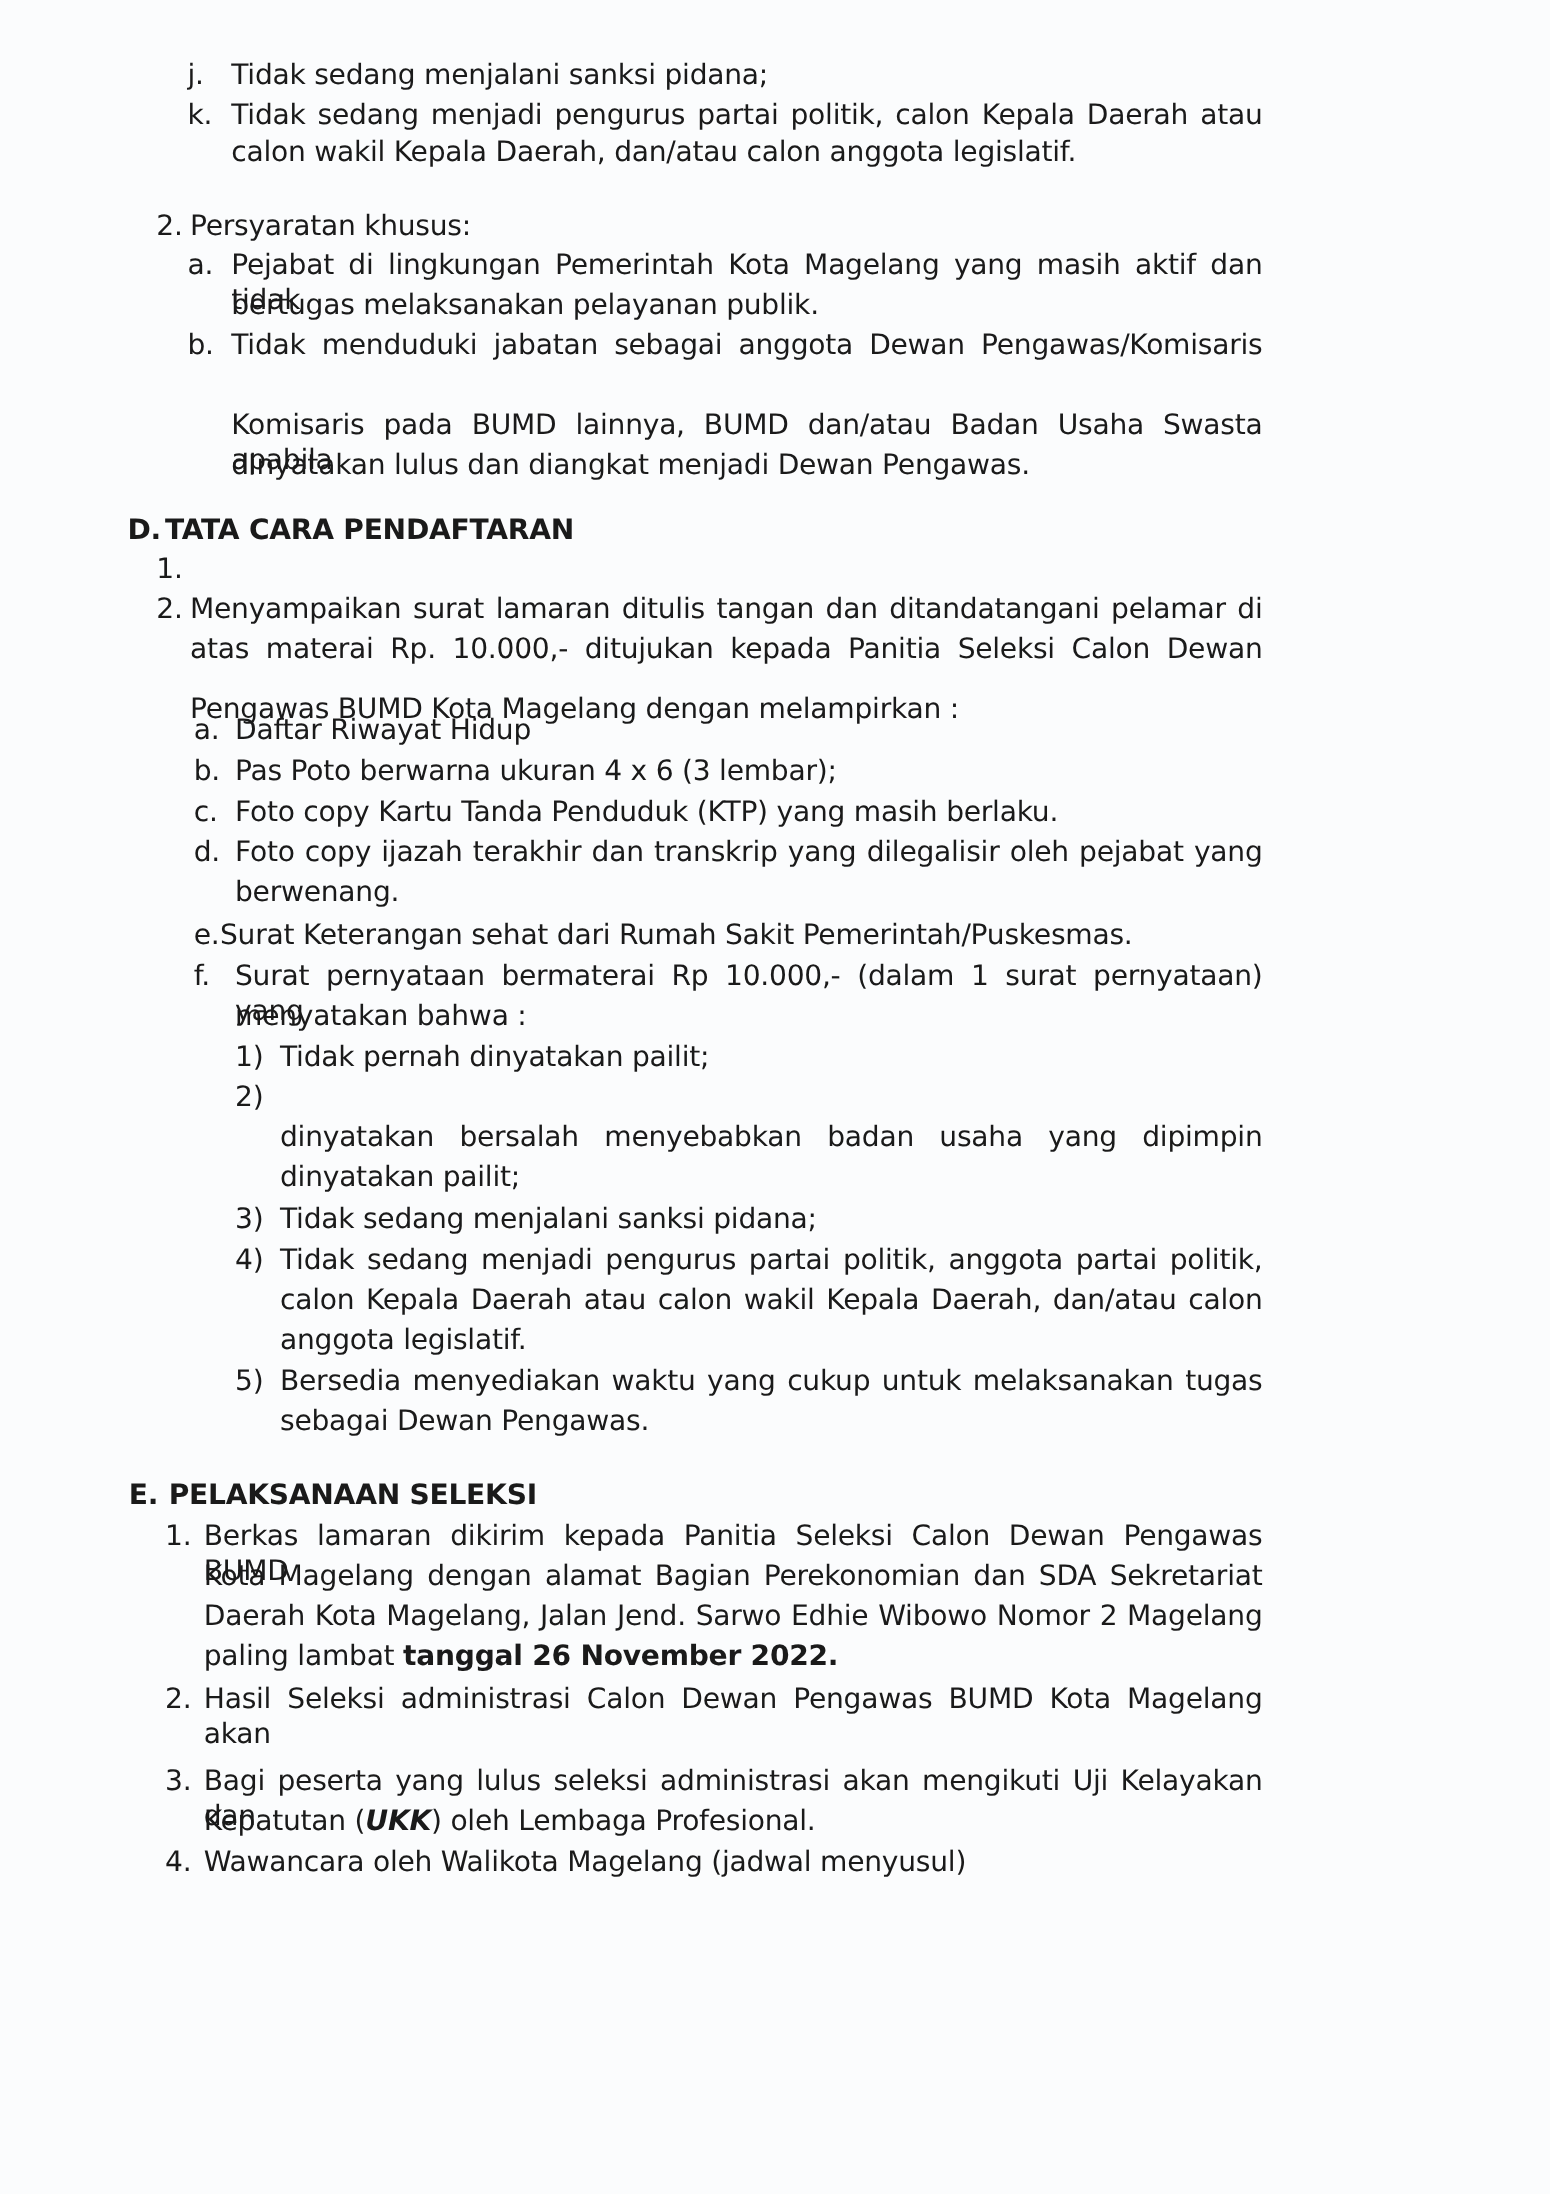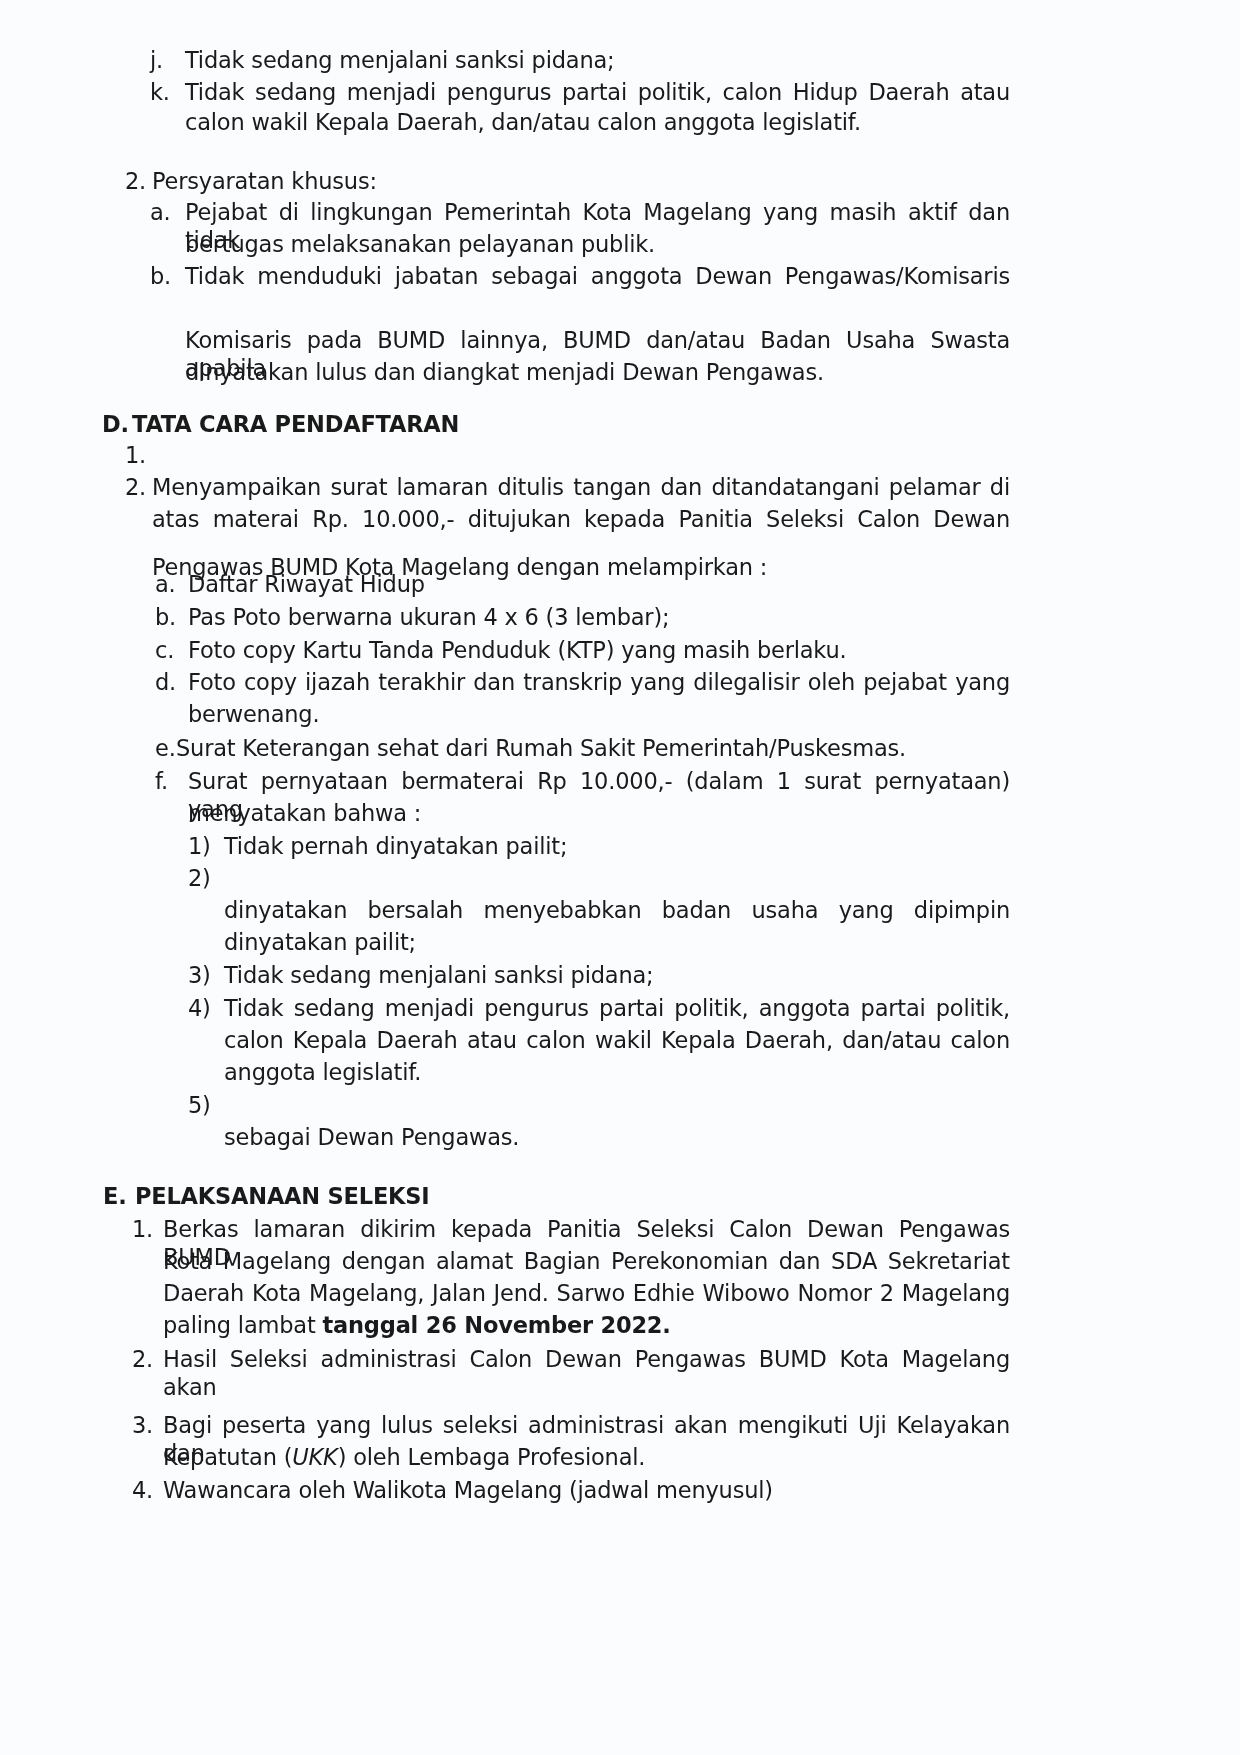--- a/index.html
+++ b/index.html
@@ -15,32 +15,32 @@
   .ln {
     position: absolute;
     font-size: 22.5px;
     line-height: 28px;
     white-space: nowrap;
     letter-spacing: -0.2px;
   }
   .just { text-align: justify; text-align-last: justify; white-space: normal; }
   .heading { font-weight: bold; }
   b { font-weight: bold; }
-  i { font-style: italic; }
+  i { font-style: italic; font-weight: bold; }
 </style>
 </head>
 <body>
 
 <div class="page">
 
   <span class="ln" style="left:150px;top:46px">j.</span>
   <span class="ln" style="left:185px;top:46px">Tidak sedang menjalani sanksi pidana;</span>
 
   <span class="ln" style="left:150px;top:78px">k.</span>
-  <span class="ln just" style="left:185px;top:78px;width:825px">Tidak sedang menjadi pengurus partai politik, calon Hidup Daerah atau</span>
+  <span class="ln just" style="left:185px;top:78px;width:825px">Tidak sedang menjadi pengurus partai politik, calon Kepala Daerah atau</span>
   <span class="ln" style="left:185px;top:108px">calon wakil Kepala Daerah, dan/atau calon anggota legislatif.</span>
 
   <span class="ln" style="left:125px;top:167px">2.</span>
   <span class="ln" style="left:152px;top:167px">Persyaratan khusus:</span>
 
   <span class="ln" style="left:150px;top:198px">a.</span>
   <span class="ln just" style="left:185px;top:198px;width:825px">Pejabat di lingkungan Pemerintah Kota Magelang yang masih aktif dan tidak</span>
   <span class="ln" style="left:185px;top:230px">bertugas melaksanakan pelayanan publik.</span>
 
   <span class="ln" style="left:150px;top:262px">b.</span>
@@ -87,20 +87,21 @@
 
   <span class="ln" style="left:188px;top:961px">3)</span>
   <span class="ln" style="left:224px;top:961px">Tidak sedang menjalani sanksi pidana;</span>
 
   <span class="ln" style="left:188px;top:994px">4)</span>
   <span class="ln just" style="left:224px;top:994px;width:786px">Tidak sedang menjadi pengurus partai politik, anggota partai politik,</span>
   <span class="ln just" style="left:224px;top:1026px;width:786px">calon Kepala Daerah atau calon wakil Kepala Daerah, dan/atau calon</span>
   <span class="ln" style="left:224px;top:1058px">anggota legislatif.</span>
 
   <span class="ln" style="left:188px;top:1091px">5)</span>
+  <span class="ln just" style="left:224px;top:1091px;width:786px">Bersedia menyediakan waktu yang cukup untuk melaksanakan tugas</span>
   <span class="ln" style="left:224px;top:1123px">sebagai Dewan Pengawas.</span>
 
   <span class="ln heading" style="left:103px;top:1182px">E.</span>
   <span class="ln heading" style="left:135px;top:1182px">PELAKSANAAN SELEKSI</span>
 
   <span class="ln" style="left:132px;top:1215px">1.</span>
   <span class="ln just" style="left:163px;top:1215px;width:847px">Berkas lamaran dikirim kepada Panitia Seleksi Calon Dewan Pengawas BUMD</span>
   <span class="ln just" style="left:163px;top:1247px;width:847px">Kota Magelang dengan alamat Bagian Perekonomian dan SDA Sekretariat</span>
   <span class="ln just" style="left:163px;top:1279px;width:847px">Daerah Kota Magelang, Jalan Jend. Sarwo Edhie Wibowo Nomor 2 Magelang</span>
   <span class="ln" style="left:163px;top:1311px"><span>paling lambat </span><b>tanggal 26 November 2022.</b></span>

